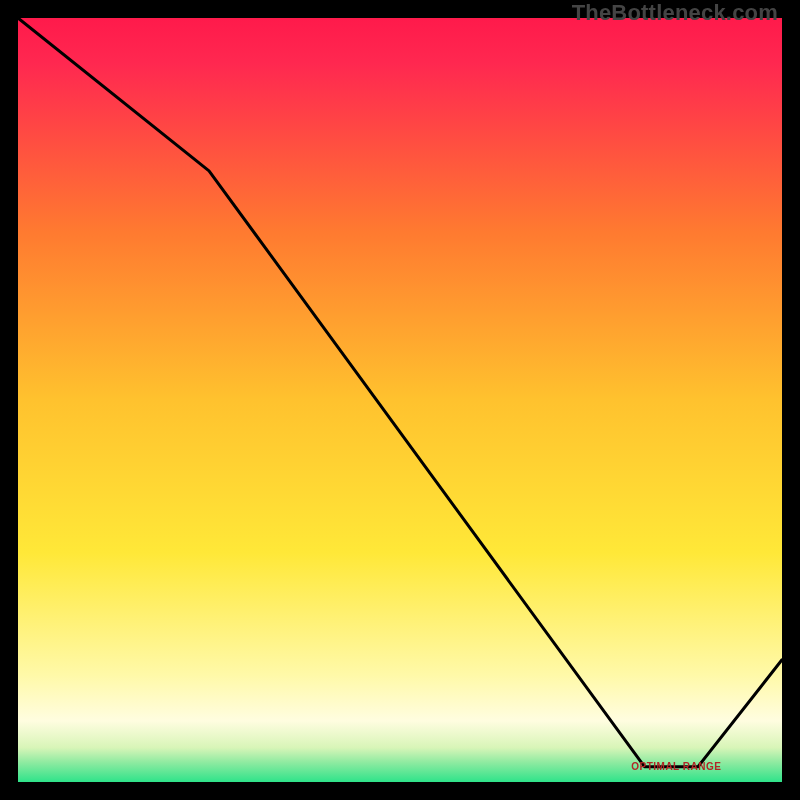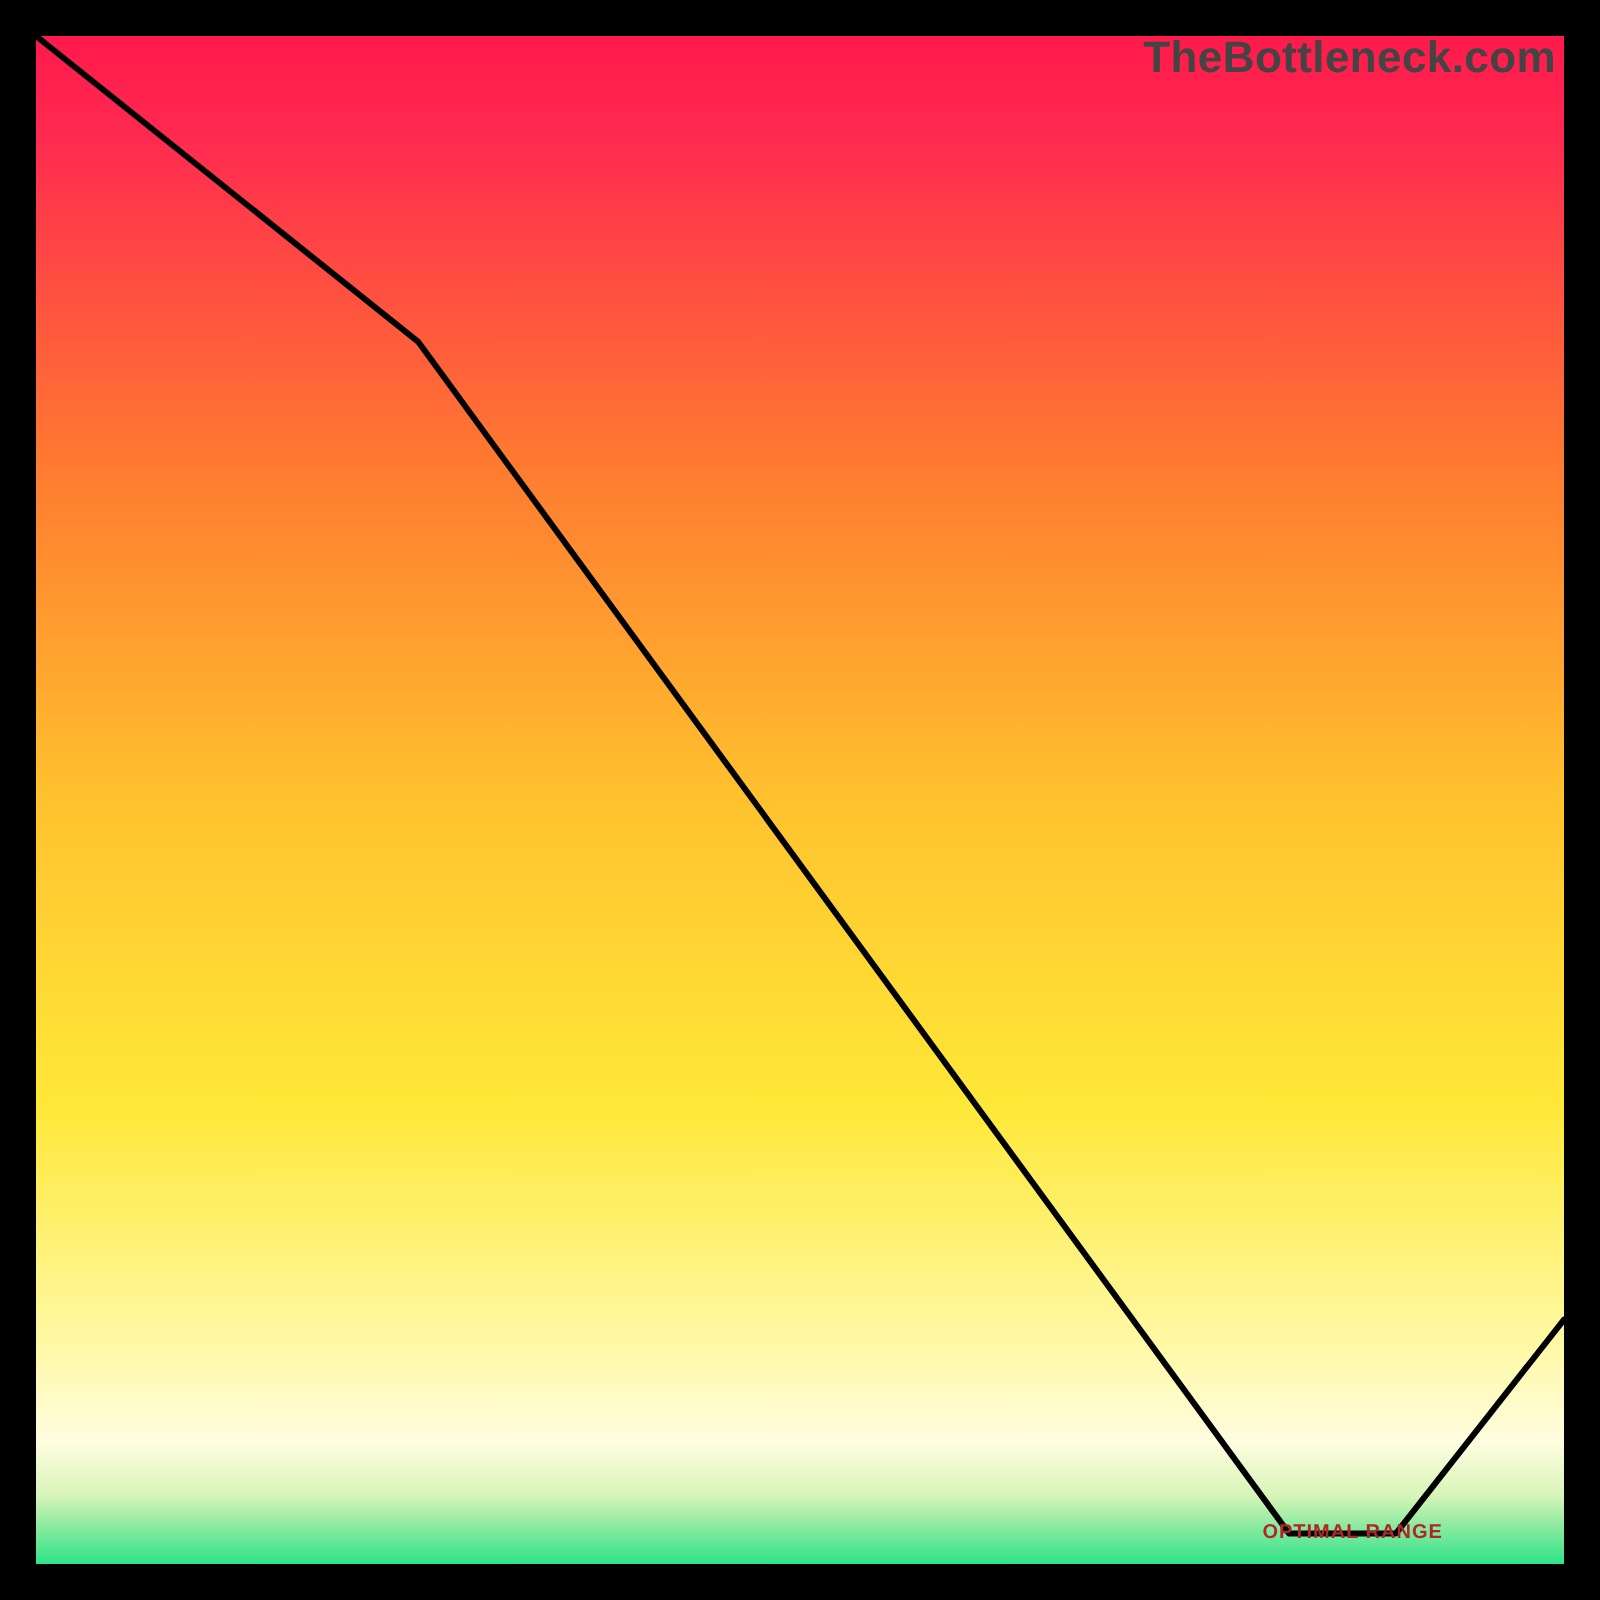--- a/index.html
+++ b/index.html
@@ -21,21 +21,21 @@
   }
   .plot {
     position: absolute;
     left: 0;
     top: 0;
     width: 764px;
     height: 764px;
   }
   .watermark {
     position: absolute;
-    top: 16px;
+    top: 0px;
     right: 22px;
     color: #444;
     font-size: 22px;
     font-weight: 600;
     letter-spacing: 0.2px;
     pointer-events: none;
     user-select: none;
   }
   .annotation {
     position: absolute;

